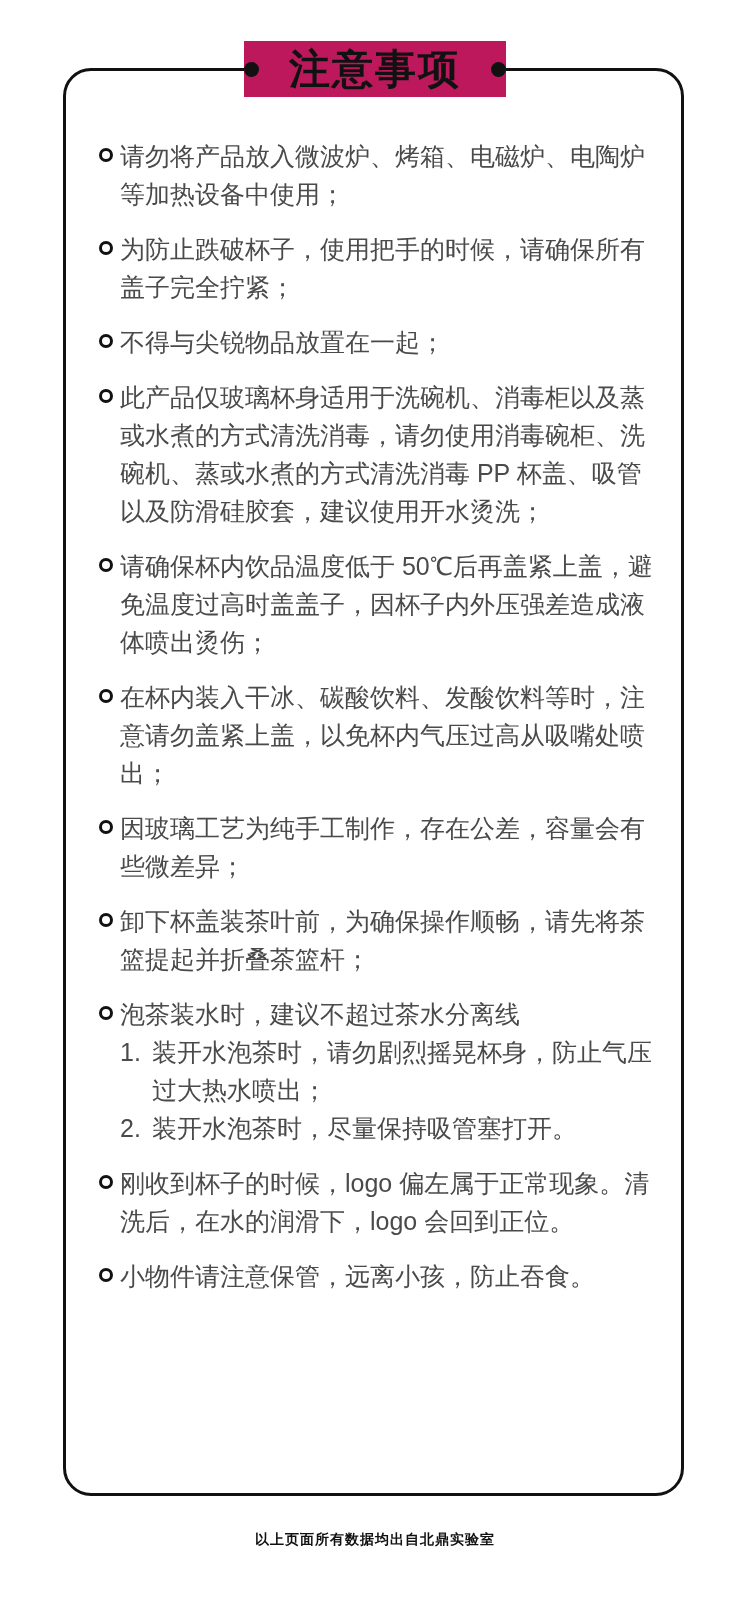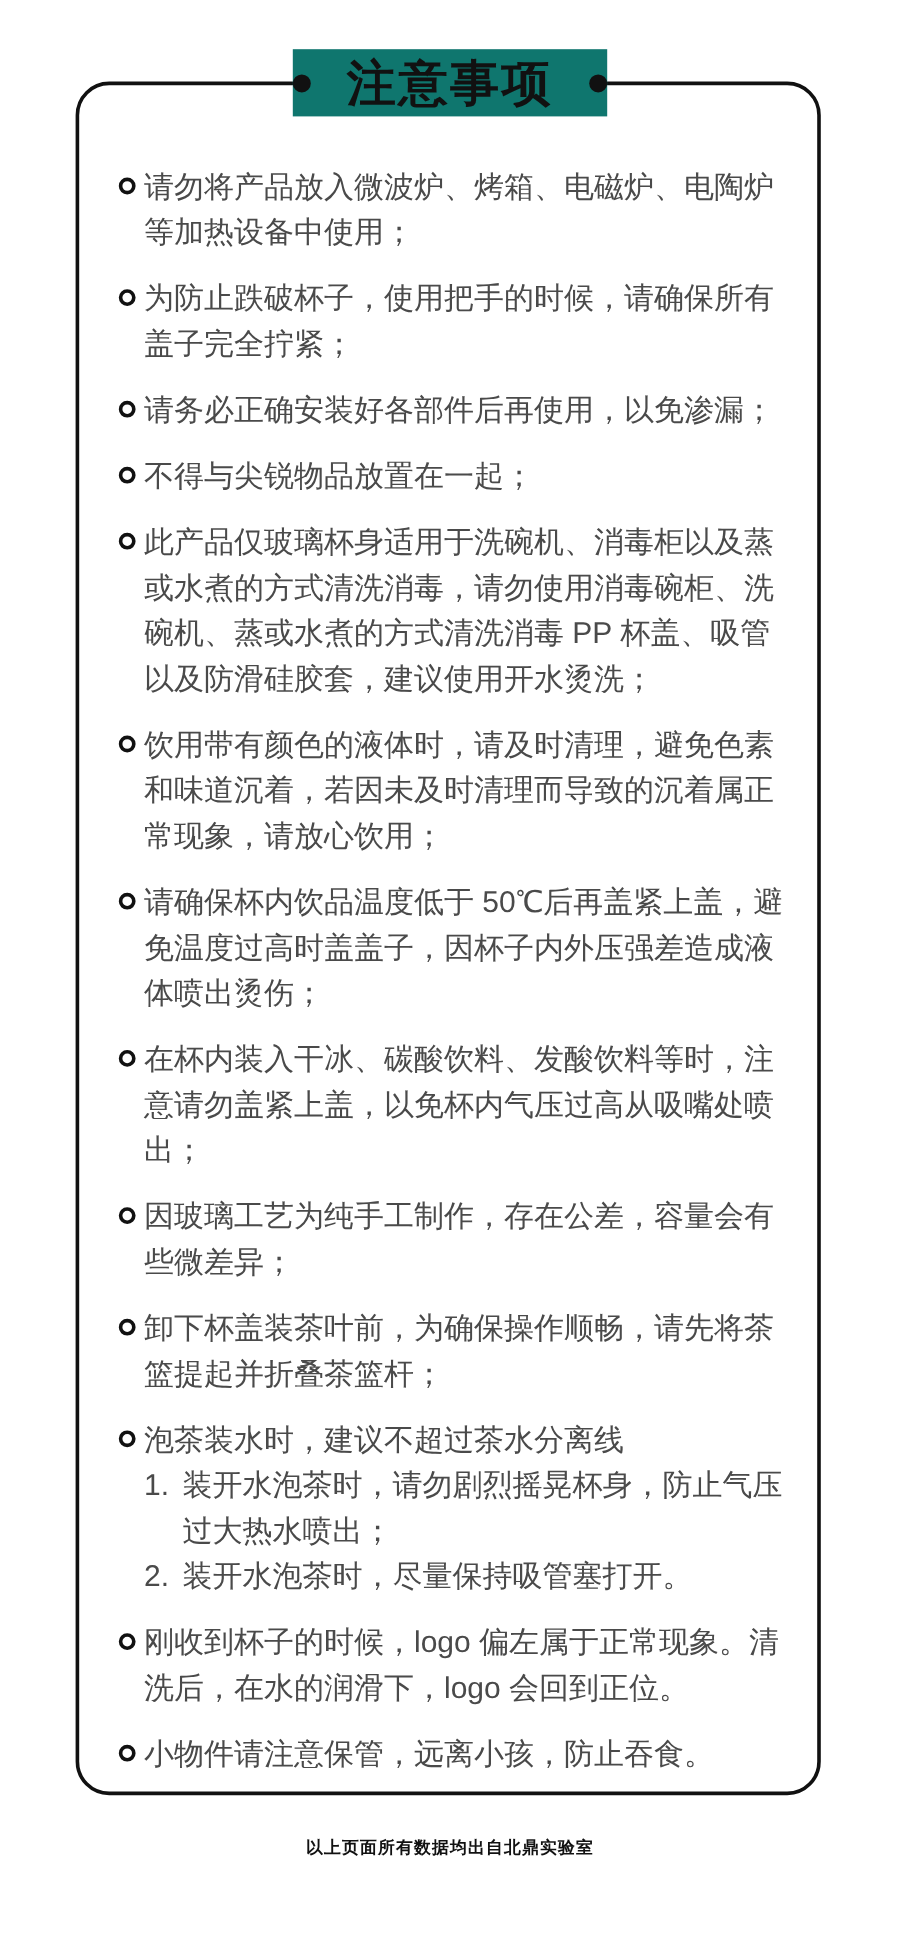--- a/index.html
+++ b/index.html
@@ -23,21 +23,21 @@
     border-radius: 28px;
     padding: 66px 28px 20px 33px;
   }
   .header-band {
     position: absolute;
     top: 41px; left: 50%;
     transform: translateX(-50%);
     display: flex;
     align-items: center;
     gap: 30px;
-    background: #0f766e;
+    background: #be185d;
     z-index: 2;
     height: 56px;
   }
   .title-dot {
     width: 15px; height: 15px;
     border-radius: 50%;
     background: #111111;
     flex: 0 0 auto;
   }
   .page-title {
@@ -102,39 +102,31 @@
       <div class="notice-item">
         <span class="bullet"></span>
         <div class="notice-body"><span class="notice-text">请勿将产品放入微波炉、烤箱、电磁炉、电陶炉等加热设备中使用；</span></div>
       </div>
 
       <div class="notice-item">
         <span class="bullet"></span>
         <div class="notice-body"><span class="notice-text">为防止跌破杯子，使用把手的时候，请确保所有盖子完全拧紧；</span></div>
       </div>
 
-      <div class="notice-item">
-        <span class="bullet"></span>
-        <div class="notice-body"><span class="notice-text">请务必正确安装好各部件后再使用，以免渗漏；</span></div>
-      </div>
 
       <div class="notice-item">
         <span class="bullet"></span>
         <div class="notice-body"><span class="notice-text">不得与尖锐物品放置在一起；</span></div>
       </div>
 
       <div class="notice-item">
         <span class="bullet"></span>
         <div class="notice-body"><span class="notice-text">此产品仅玻璃杯身适用于洗碗机、消毒柜以及蒸或水煮的方式清洗消毒，请勿使用消毒碗柜、洗碗机、蒸或水煮的方式清洗消毒 PP 杯盖、吸管以及防滑硅胶套，建议使用开水烫洗；</span></div>
       </div>
 
-      <div class="notice-item">
-        <span class="bullet"></span>
-        <div class="notice-body"><span class="notice-text">饮用带有颜色的液体时，请及时清理，避免色素和味道沉着，若因未及时清理而导致的沉着属正常现象，请放心饮用；</span></div>
-      </div>
 
       <div class="notice-item">
         <span class="bullet"></span>
         <div class="notice-body"><span class="notice-text">请确保杯内饮品温度低于 50℃后再盖紧上盖，避免温度过高时盖盖子，因杯子内外压强差造成液体喷出烫伤；</span></div>
       </div>
 
       <div class="notice-item">
         <span class="bullet"></span>
         <div class="notice-body"><span class="notice-text">在杯内装入干冰、碳酸饮料、发酸饮料等时，注意请勿盖紧上盖，以免杯内气压过高从吸嘴处喷出；</span></div>
       </div>

